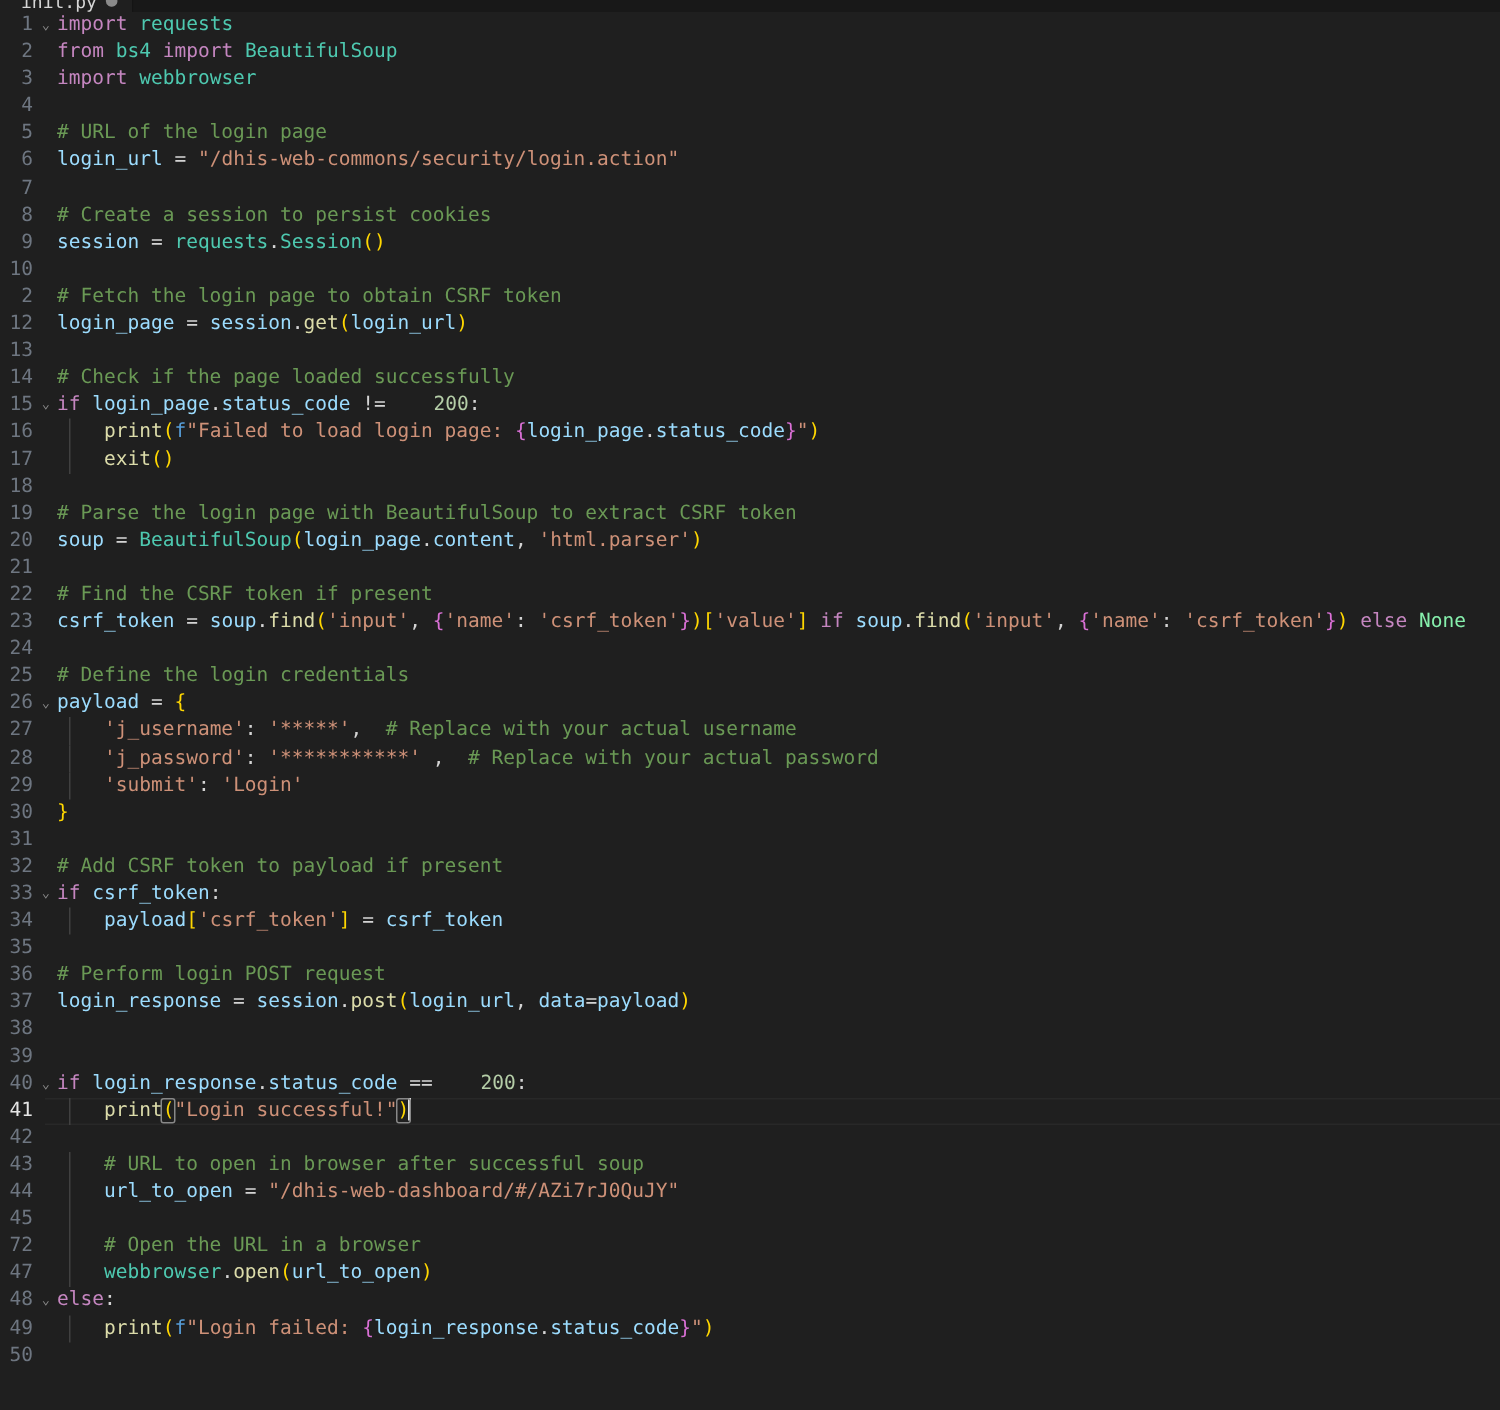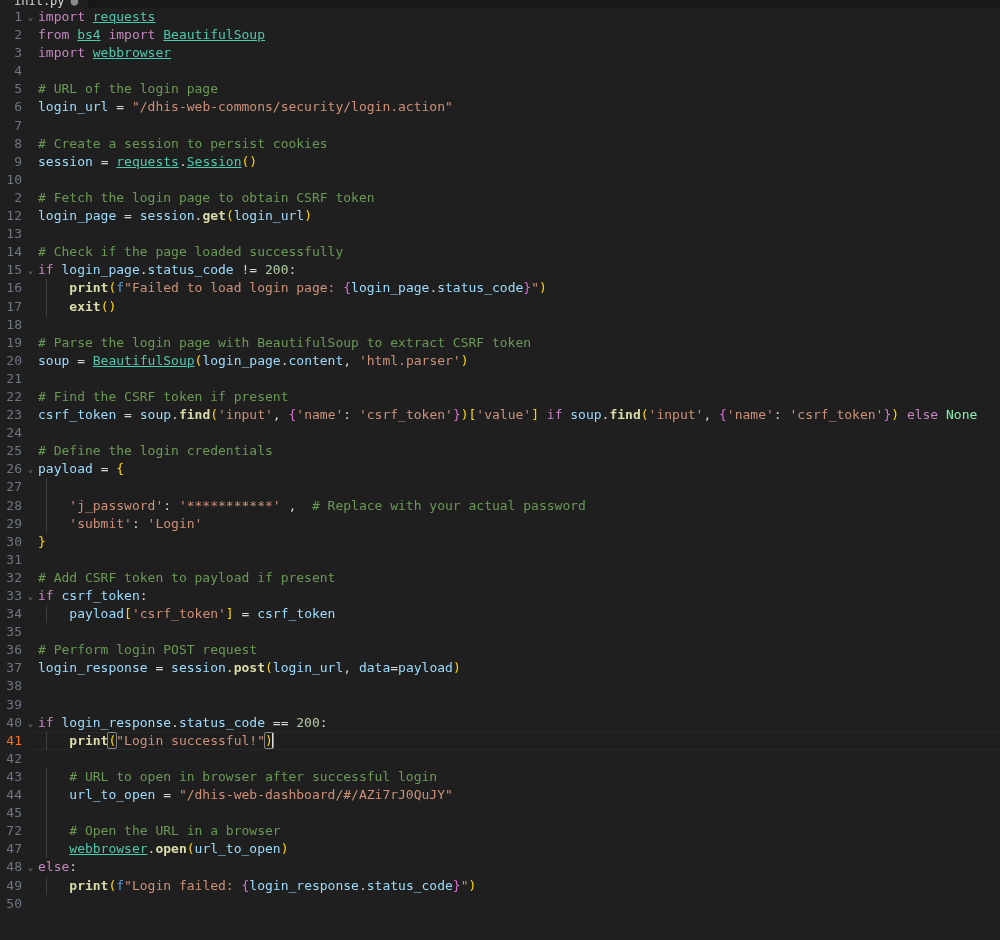--- a/index.html
+++ b/index.html
@@ -62,21 +62,21 @@
   }
   .gutter {
     position: absolute;
     left: 0; top: 0;
     width: 22px;
     text-align: right;
     color: #6e7681;
     font-size: 13px;
     line-height: 18.1px;
   }
-  .row.active .gutter { color: #f97316; }
+  .row.active .gutter { color: #e5e5e5; }
   .fold {
     position: absolute;
     left: 25px; top: 0;
     width: 11px;
     height: 18.1px;
     color: #8a8a8a;
     font-size: 9px;
     line-height: 18.1px;
     text-align: center;
   }
@@ -93,25 +93,25 @@
     position: absolute;
     top: 0; bottom: 0;
     width: 1px;
     background: #404040;
   }
   .ig1 { left: 46px; }
 
   
   .t-kw   { color: #c586c0; }  
   .t-kw2  { color: #86efac; }  
-  .t-fn   { color: #dcdcaa; font-weight: bold; }  
-  .t-cls  { color: #4ec9b0; text-decoration: underline; }  
+  .t-fn   { color: #dcdcaa; }  
+  .t-cls  { color: #4ec9b0; }  
   .t-var  { color: #9cdcfe; }  
   .t-str  { color: #ce9178; }  
-  .t-num  { color: #b5cea8; }  
+  .t-num  { color: #b5cea8; margin-left: 24px; }  
   .t-cmt  { color: #6a9955; }  
   .t-op   { color: #d4d4d4; }  
   .t-br1  { color: #ffd700; }  
   .t-br2  { color: #da70d6; }  
   .t-fstr { color: #569cd6; }
 
   .bmatch {
     outline: 1px solid #888888;
     outline-offset: 0px;
     border-radius: 1px;
@@ -268,20 +268,21 @@
 
   <div class="row">
     <span class="gutter">26</span>
     <span class="fold">⌄</span>
     <span class="code"><span class="t-var">payload</span> <span class="t-op">=</span> <span class="t-br1">{</span></span>
   </div>
 
   <div class="row">
     <span class="gutter">27</span>
     <span class="iguide ig1"></span>
+    <span class="code">    <span class="t-str">'j_username'</span><span class="t-op">:</span> <span class="t-str">'*****'</span><span class="t-op">,</span>  <span class="t-cmt"># Replace with your actual username</span></span>
   </div>
 
   <div class="row">
     <span class="gutter">28</span>
     <span class="iguide ig1"></span>
     <span class="code">    <span class="t-str">'j_password'</span><span class="t-op">:</span> <span class="t-str">'***********'</span> <span class="t-op">,</span>  <span class="t-cmt"># Replace with your actual password</span></span>
   </div>
 
   <div class="row">
     <span class="gutter">29</span>
@@ -353,21 +354,21 @@
   </div>
 
   <div class="row">
     <span class="gutter">42</span>
     <span class="code"></span>
   </div>
 
   <div class="row">
     <span class="gutter">43</span>
     <span class="iguide ig1"></span>
-    <span class="code t-cmt">    # URL to open in browser after successful login</span>
+    <span class="code t-cmt">    # URL to open in browser after successful soup</span>
   </div>
 
   <div class="row">
     <span class="gutter">44</span>
     <span class="iguide ig1"></span>
     <span class="code">    <span class="t-var">url_to_open</span> <span class="t-op">=</span> <span class="t-str">"/dhis-web-dashboard/#/AZi7rJ0QuJY"</span></span>
   </div>
 
   <div class="row">
     <span class="gutter">45</span>

